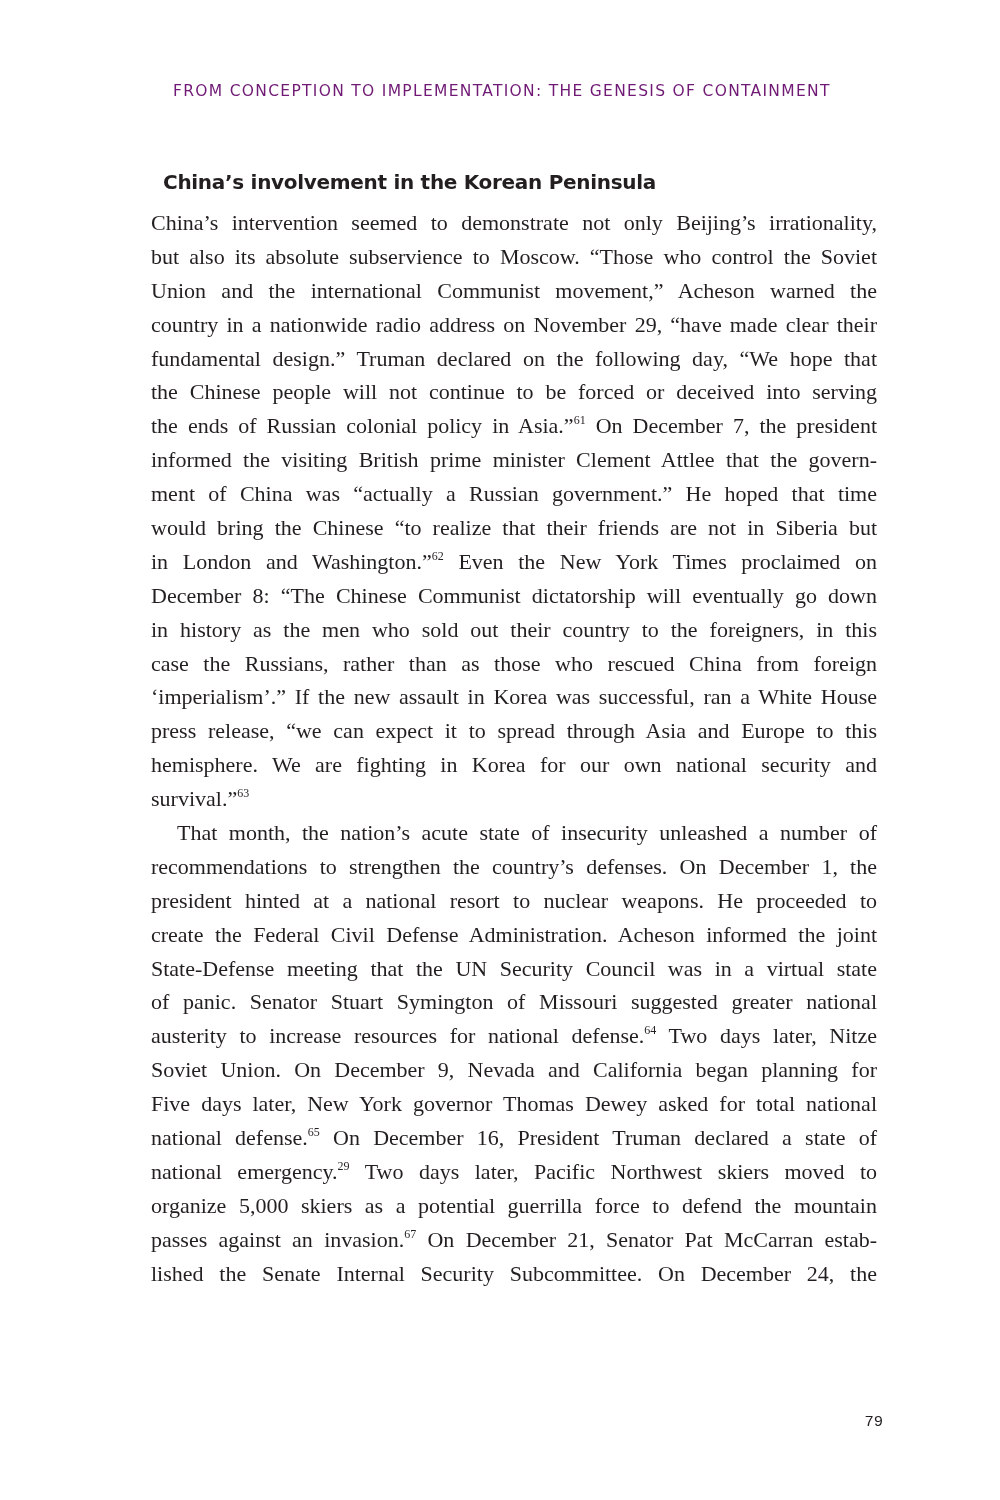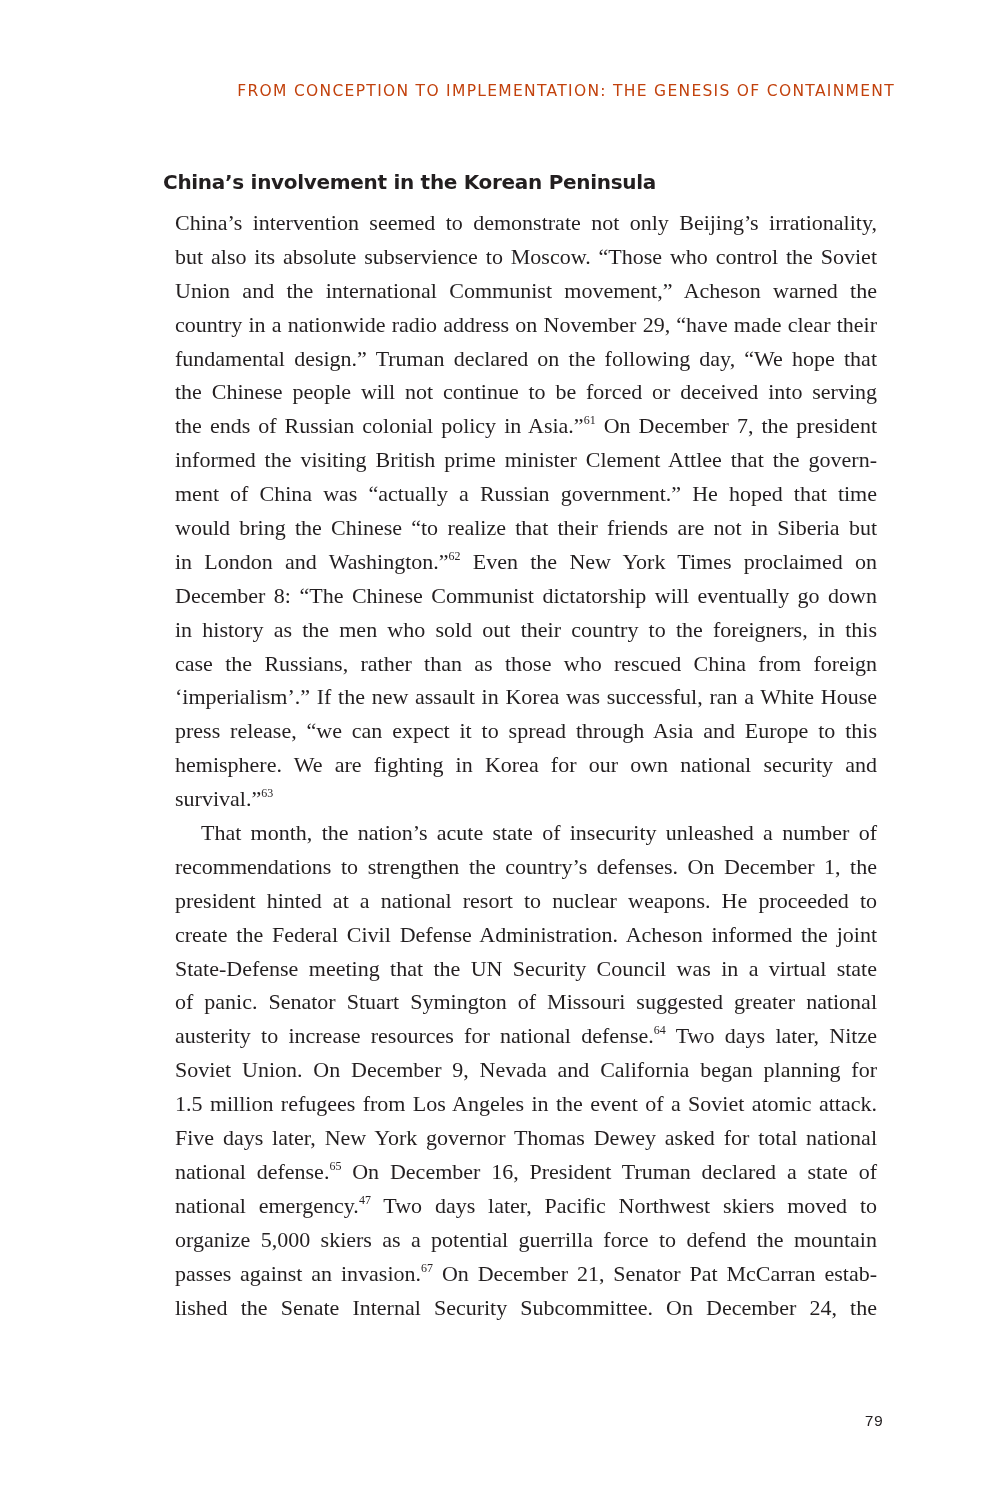--- a/index.html
+++ b/index.html
@@ -1,34 +1,34 @@
 <!DOCTYPE html>
 <html><head>
 <meta charset="utf-8">
 <style>
   html, body { margin: 0; padding: 0; background: #ffffff; }
   body { width: 1000px; height: 1500px; position: relative; overflow: hidden; color: #231f20; }
   .running-head {
-    position: absolute; left: 190px; top: 82px; width: 705px;
+    position: absolute; left: 173px; top: 82px; width: 705px;
     font-family: "DejaVu Sans", sans-serif; font-size: 15.5px; letter-spacing: 1.3px;
-    color: #c2410c; white-space: nowrap; text-align: right;
+    color: #701a75; white-space: nowrap; 
   }
   .section-title {
     position: absolute; left: 151px; top: 158px;
     font-family: "DejaVu Sans", sans-serif; font-weight: bold; font-size: 20px;
     letter-spacing: -0.3px; color: #231f20;
   }
   .body-text {
     position: absolute; left: 151px; top: 206px; width: 726px;
     font-family: "Liberation Serif", serif; font-size: 22px; line-height: 33.9px;
     color: #231f20;
   }
   .line {
     display: block; height: 33.9px; white-space: nowrap;
-    text-align: justify; text-align-last: justify; margin-left: 24px;
+    text-align: justify; text-align-last: justify;
   }
   .line.last { text-align-last: left; }
   .line.indent { padding-left: 26px; }
   .fn { font-size: 12px; vertical-align: 9px; line-height: 0; }
   .it { }
   .folio {
     position: absolute; right: 117px; top: 1413px;
     font-family: Liberation Mono, monospace; font-size: 15.5px; color: #231f20;
   }
 </style>
@@ -61,23 +61,22 @@
     </div>
     <div>
       <span class="line indent">That month, the nation’s acute state of insecurity unleashed a number of</span>
       <span class="line">recommendations to strengthen the country’s defenses. On December 1, the</span>
       <span class="line">president hinted at a national resort to nuclear weapons. He proceeded to</span>
       <span class="line">create the Federal Civil Defense Administration. Acheson informed the joint</span>
       <span class="line">State-Defense meeting that the UN Security Council was in a virtual state</span>
       <span class="line">of panic. Senator Stuart Symington of Missouri suggested greater national</span>
       <span class="line">austerity to increase resources for national defense.<sup class="fn">64</sup> Two days later, Nitze</span>
       <span class="line">Soviet Union. On December 9, Nevada and California began planning for</span>
-      <span class="line">1.5 million refugees from Los Angeles in the event of a Soviet atomic attack.</span>
       <span class="line">Five days later, New York governor Thomas Dewey asked for total national</span>
       <span class="line">national defense.<sup class="fn">65</sup> On December 16, President Truman declared a state of</span>
-      <span class="line">national emergency.<sup class="fn">47</sup> Two days later, Pacific Northwest skiers moved to</span>
+      <span class="line">national emergency.<sup class="fn">29</sup> Two days later, Pacific Northwest skiers moved to</span>
       <span class="line">organize 5,000 skiers as a potential guerrilla force to defend the mountain</span>
       <span class="line">passes against an invasion.<sup class="fn">67</sup> On December 21, Senator Pat McCarran estab-</span>
       <span class="line">lished the Senate Internal Security Subcommittee. On December 24, the</span>
     </div>
   </div>
 
 <div class="folio">79</div>
 
 </body></html>

